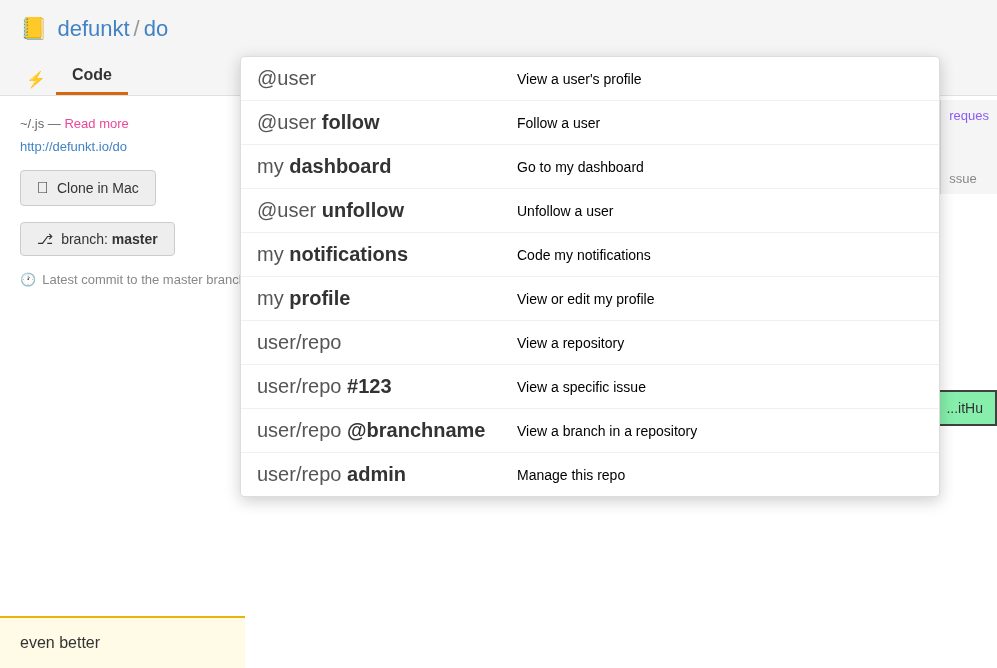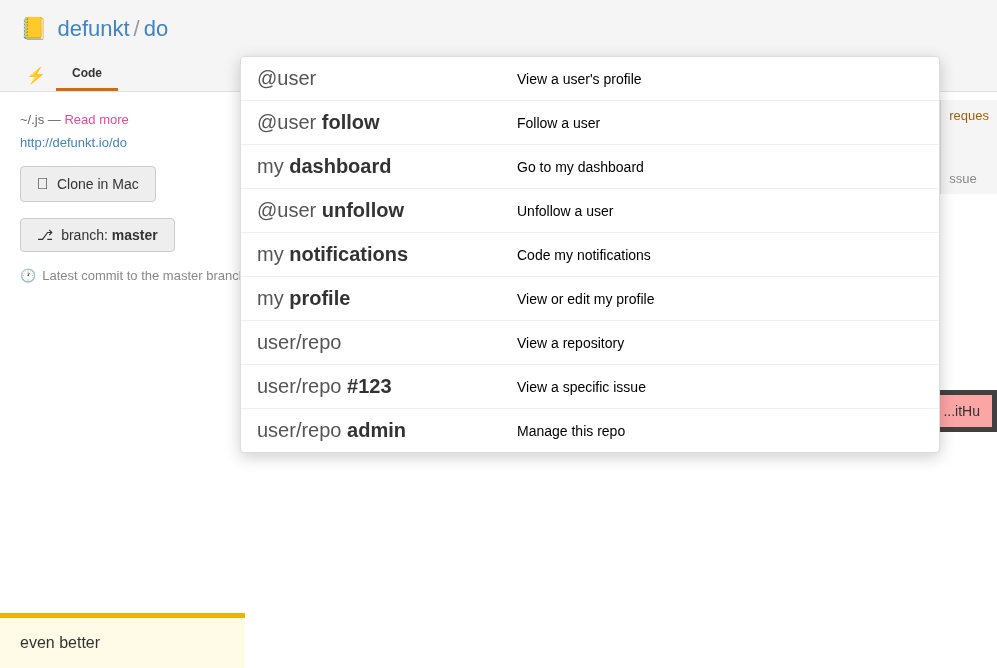--- a/index.html
+++ b/index.html
@@ -122,21 +122,21 @@
       display: flex;
       align-items: center;
       justify-content: center;
       color: #666;
       font-size: 16px;
       margin-right: 4px;
     }
 
     .tab {
       padding: 8px 16px;
-      font-size: 12px;
+      font-size: 16px;
       color: #666;
       cursor: pointer;
       border-bottom: 3px solid transparent;
       white-space: nowrap;
     }
 
     .tab.active {
       color: #333;
       font-weight: bold;
       border-bottom: 3px solid #d26911;
@@ -213,21 +213,21 @@
       align-items: center;
     }
 
     .clock-icon {
       margin-right: 6px;
     }
 
     
     .bottom-content {
       background: #fffbe6;
-      border-top: 5px solid #eab308;
+      border-top: 2px solid #eab308;
       padding: 16px 20px;
       font-size: 16px;
       color: #333;
       position: absolute;
       bottom: 0;
       left: 0;
       width: 245px;
     }
 
     
@@ -300,21 +300,21 @@
       <span class="repo-title repo-title-slash">/</span>
       <span class="repo-title">do</span>
     </div>
     <div class="nav-tabs">
       <div class="pulse-icon">⚡</div>
       <div class="tab active">Code</div>
     </div>
   </div>
 
   <div style="position:absolute; top:100px; right:0; font-size:13px; color:#555; padding:8px; background:#f5f5f5; border-left:1px solid #ddd;">
-    <div style="margin-bottom:4px; color:#a16207;">reques</div>
+    <div style="margin-bottom:4px; color:#8b5cf6;">reques</div>
     <div style="color:#888;margin-top:48px;">ssue</div>
   </div>
 
   <div class="main-content">
     <div class="file-path">
       <span>~/.js —</span>
       <a href="#">Read more</a>
     </div>
     <a href="#" class="repo-url">http://defunkt.io/do</a>
 
@@ -334,21 +334,21 @@
     <div class="latest-commit">
       <span class="clock-icon">🕐</span>
       <span>Latest commit to the master branch</span>
     </div>
   </div>
 
   <div class="bottom-content">
     <span>even better</span>
   </div>
 
-  <div style="position:absolute; top:390px; right:0; background:#fca5a5; border:5px solid #404040; border-radius:4px 0 0 4px; padding:8px 12px; font-size:14px; color:#333;">
+  <div style="position:absolute; top:390px; right:0; background:#86efac; border:2px solid #404040; border-radius:4px 0 0 4px; padding:8px 12px; font-size:14px; color:#333;">
     <span>...itHu</span>
   </div>
 </div>
 
 <div class="dropdown-overlay">
 
   <div id="dropdown-items">
       <div class="dropdown-item">
         <span class="cmd-text"><span class="normal">@user</span><span class="bold"></span></span>
         <span class="cmd-desc">View a user's profile</span>
@@ -375,17 +375,21 @@
       </div>
       <div class="dropdown-item">
         <span class="cmd-text"><span class="normal">user/repo</span><span class="bold"></span></span>
         <span class="cmd-desc">View a repository</span>
       </div>
       <div class="dropdown-item">
         <span class="cmd-text"><span class="normal">user/repo </span><span class="bold">#123</span></span>
         <span class="cmd-desc">View a specific issue</span>
       </div>
       <div class="dropdown-item">
+        <span class="cmd-text"><span class="normal">user/repo </span><span class="bold">@branchname</span></span>
+        <span class="cmd-desc">View a branch in a repository</span>
+      </div>
+      <div class="dropdown-item">
         <span class="cmd-text"><span class="normal">user/repo </span><span class="bold">admin</span></span>
         <span class="cmd-desc">Manage this repo</span>
       </div>
     </div>
 </div>
 
 </body></html>

